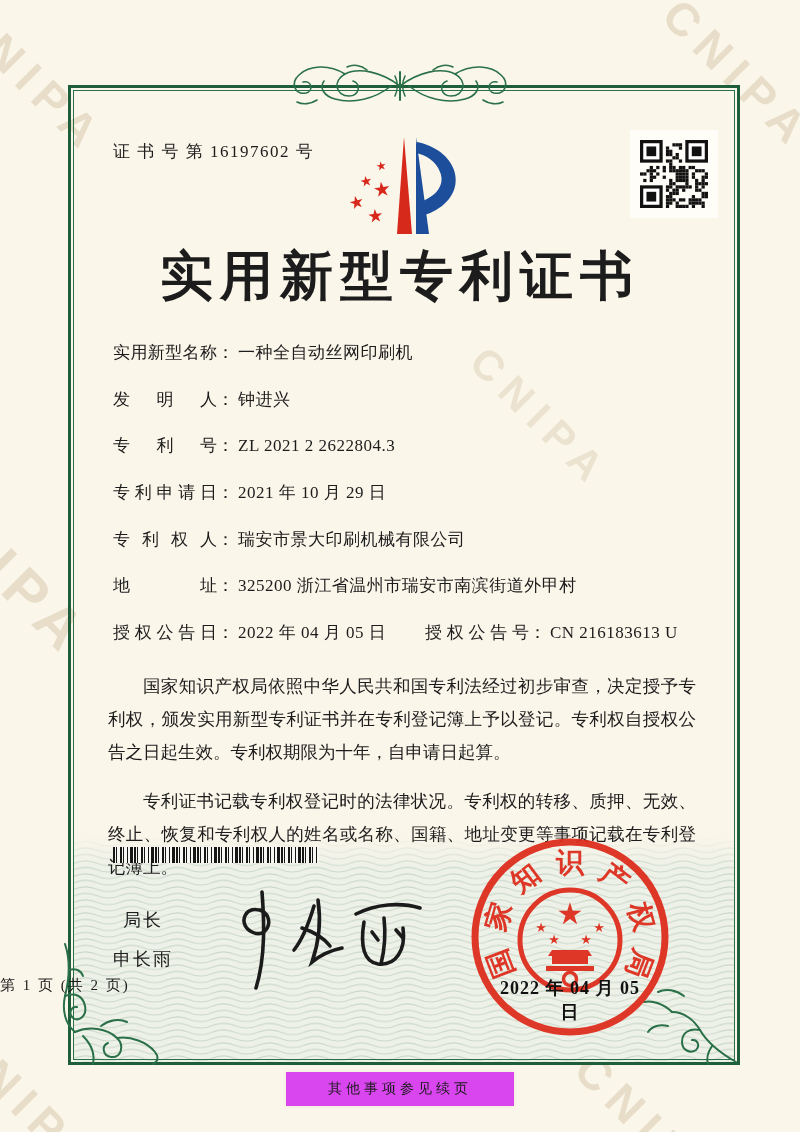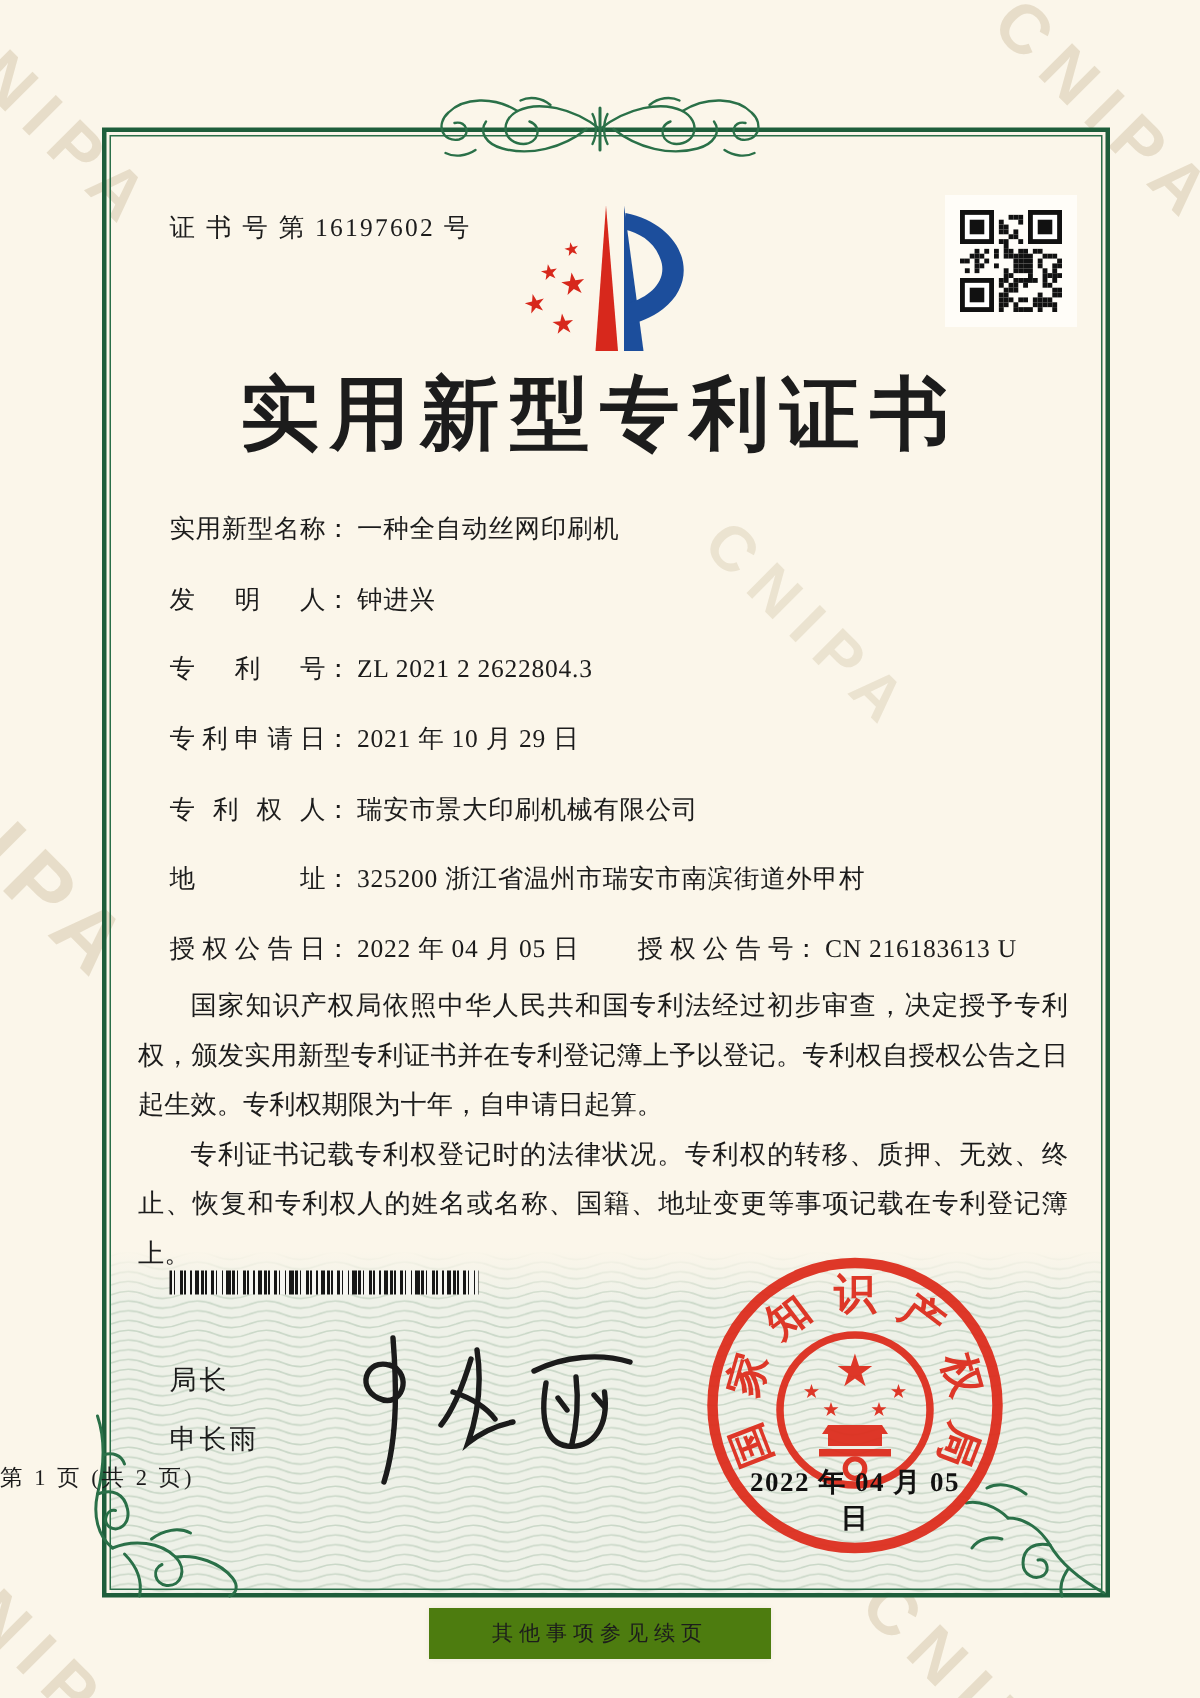--- a/index.html
+++ b/index.html
@@ -43,41 +43,41 @@
 
   .fields{position:absolute;left:113px;top:341px;width:600px;font-size:17px;}
   .frow{height:24px;margin-bottom:22.7px;white-space:nowrap;position:relative;}
   .flabel{display:inline-block;width:104px;text-align:justify;text-align-last:justify;vertical-align:top;}
   .fcolon{display:inline-block;margin-right:4px;}
   .fvalue{letter-spacing:.5px;text-align:right;}
   .fpair2{position:absolute;left:312px;top:0;}
 
   .paras{position:absolute;left:92px;top:654px;width:620px;font-size:17.5px;
          line-height:33px;text-align:justify;}
-  .paras p{margin:0;text-indent:2em;}
+  .paras p{margin:16px;text-indent:2em;}
 
   .barcode{position:absolute;left:113px;top:847px;width:206px;height:16px;
     background:repeating-linear-gradient(90deg,
       #161616 0 2px,#f6f6f2 2px 3px,#161616 3px 4px,#f6f6f2 4px 7px,
       #161616 7px 9px,#f6f6f2 9px 10px,#161616 10px 11px,#f6f6f2 11px 14px,
       #161616 14px 15px,#f6f6f2 15px 17px,#161616 17px 20px,#f6f6f2 20px 21px);}
 
   .sig-block{position:absolute;left:113px;top:908px;font-size:18px;letter-spacing:2px;}
-  .sig-block div{margin-bottom:15px;}
+  .sig-block div{margin-bottom:15px;text-align:center;}
   .sig-script{position:absolute;left:218px;top:884px;width:215px;height:110px;}
 
   .seal{position:absolute;left:468px;top:834px;width:204px;height:206px;}
   .seal-date{position:absolute;left:492px;top:976px;width:156px;text-align:center;
              font-size:18px;font-weight:600;letter-spacing:1px;color:#111;}
 
   .page-no{position:absolute;left:0;top:976px;width:636px;text-align:left;
            font-size:15px;letter-spacing:2px;}
 
   .note-box{position:absolute;left:50%;transform:translateX(-50%);top:1072px;
-            background:#4d7c0f;padding:8px 42px;font-size:14px;letter-spacing:4px;
+            background:#d946ef;padding:8px 42px;font-size:14px;letter-spacing:4px;
             box-shadow:0 0 4px rgba(0,0,0,.06);}
 </style>
 </head>
 <body>
 
 <div class="page">
 
   <div class="wm wm-a">CNIPA</div>
   <div class="wm wm-b">CNIPA</div>
   <div class="wm wm-c">CNIPA</div>

